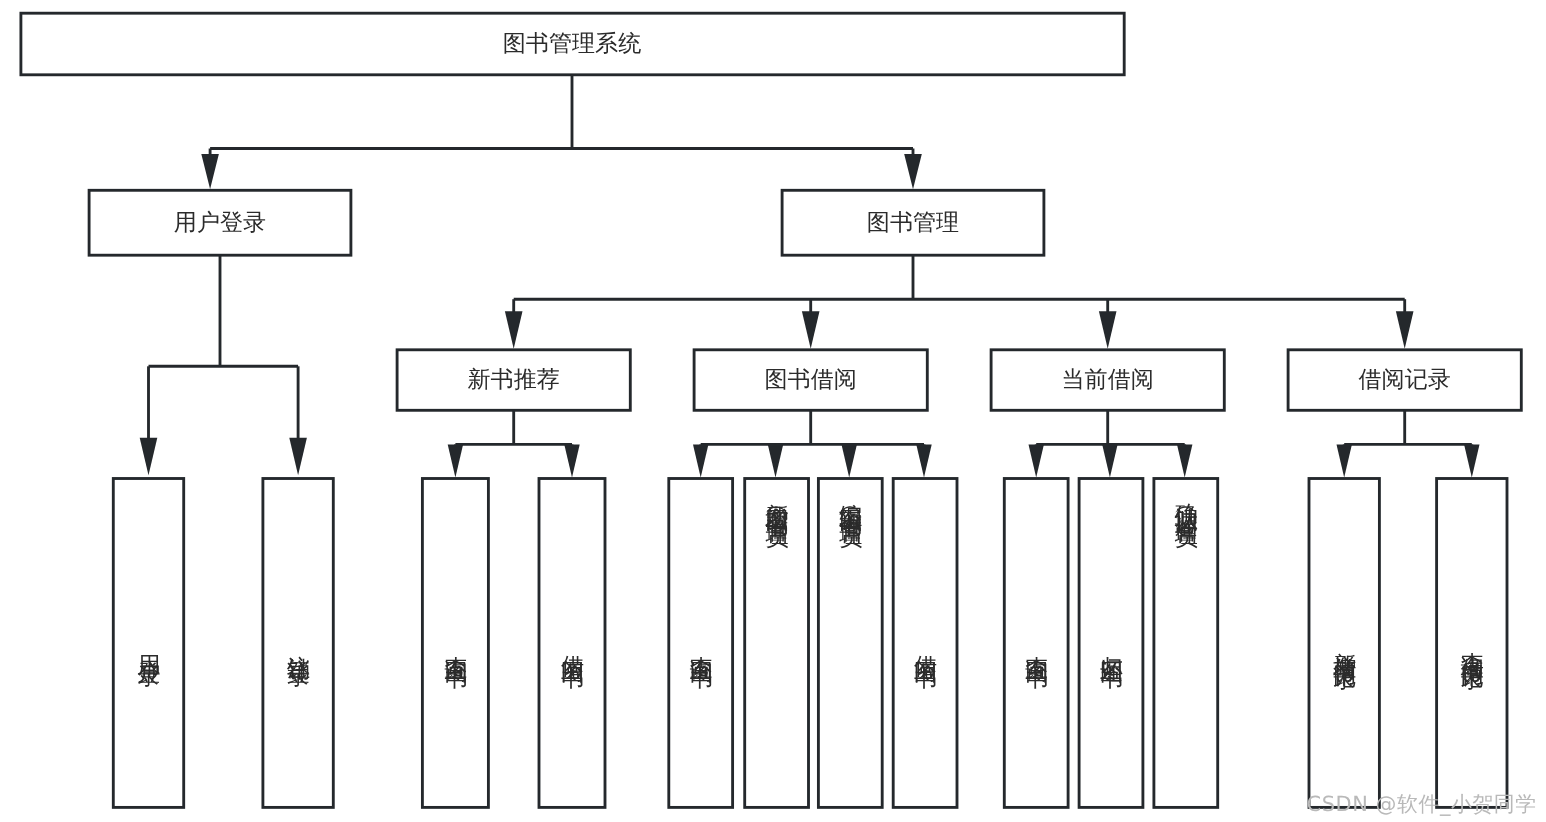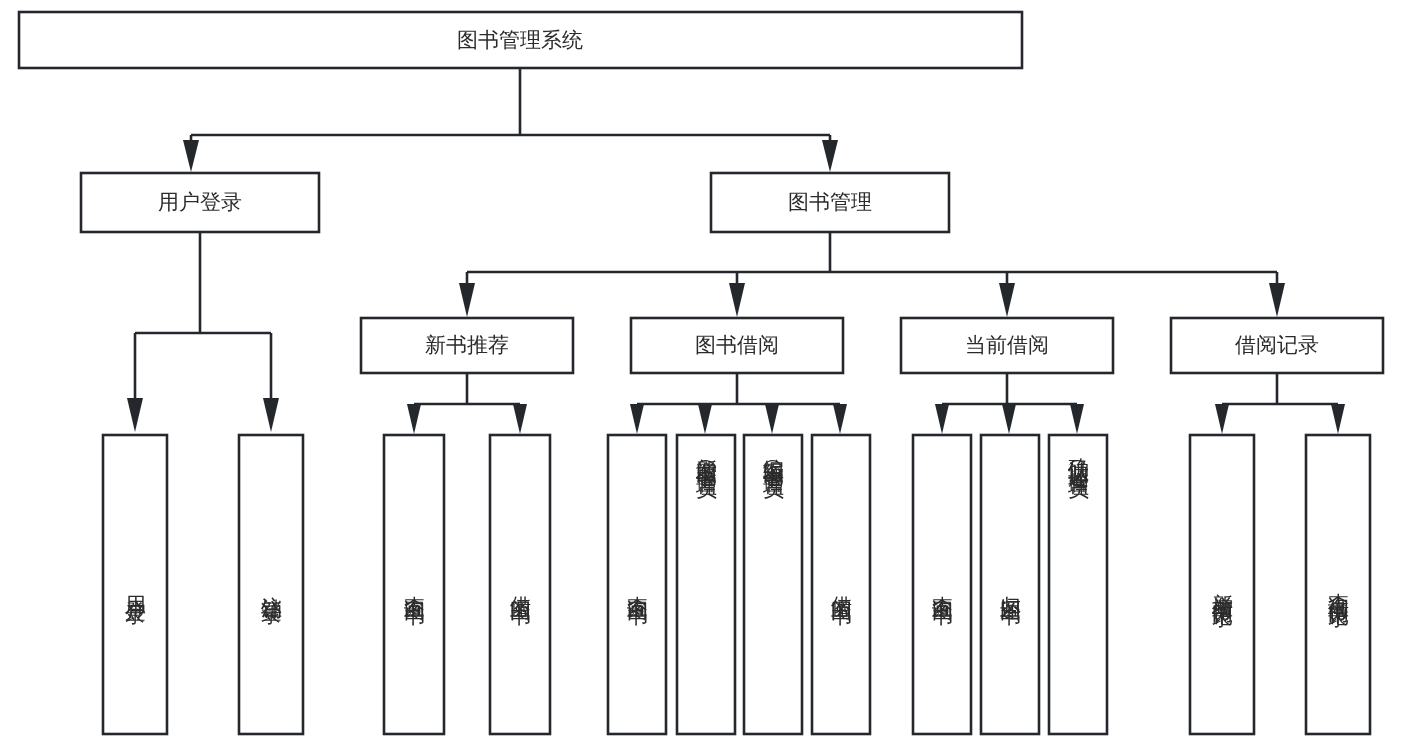--- a/index.html
+++ b/index.html
@@ -239,14 +239,15 @@
     <span class="node-label-v" style="position:relative; margin-top:6px;">确认归还（管理员）</span>
   </div>
 
   <div class="vlabel-wrap" style="left:1190px; top:435px; width:64px; height:299px;">
     <span class="node-label-v" style="position:relative;">新增借阅记录</span>
   </div>
   <div class="vlabel-wrap" style="left:1306px; top:435px; width:64px; height:299px;">
     <span class="node-label-v" style="position:relative;">查询借阅记录</span>
   </div>
 
+  <div class="watermark">CSDN @软件_小贺同学</div>
 
 </div>
 
 </body></html>

